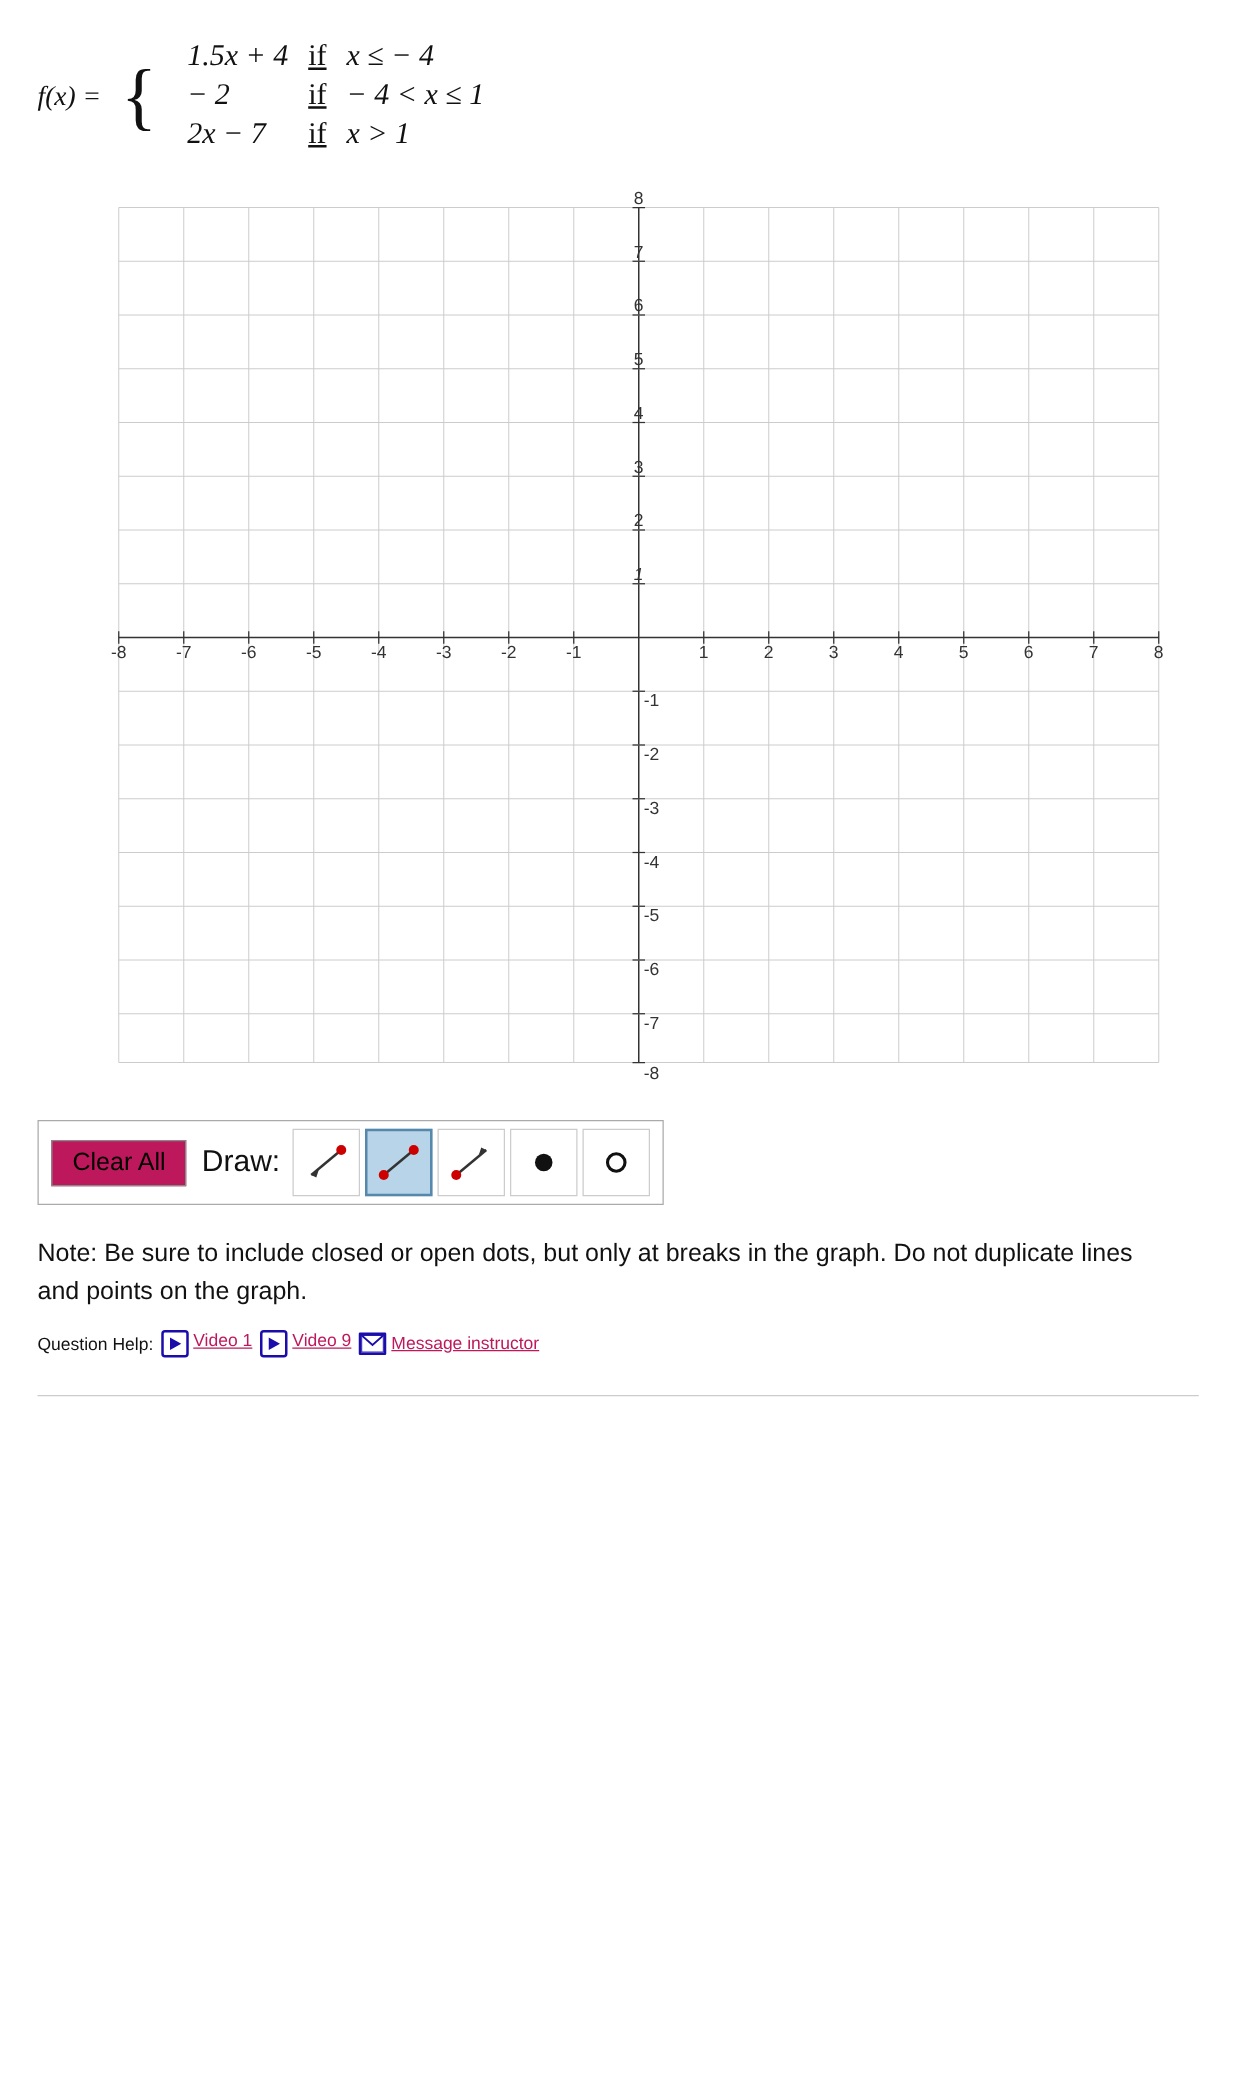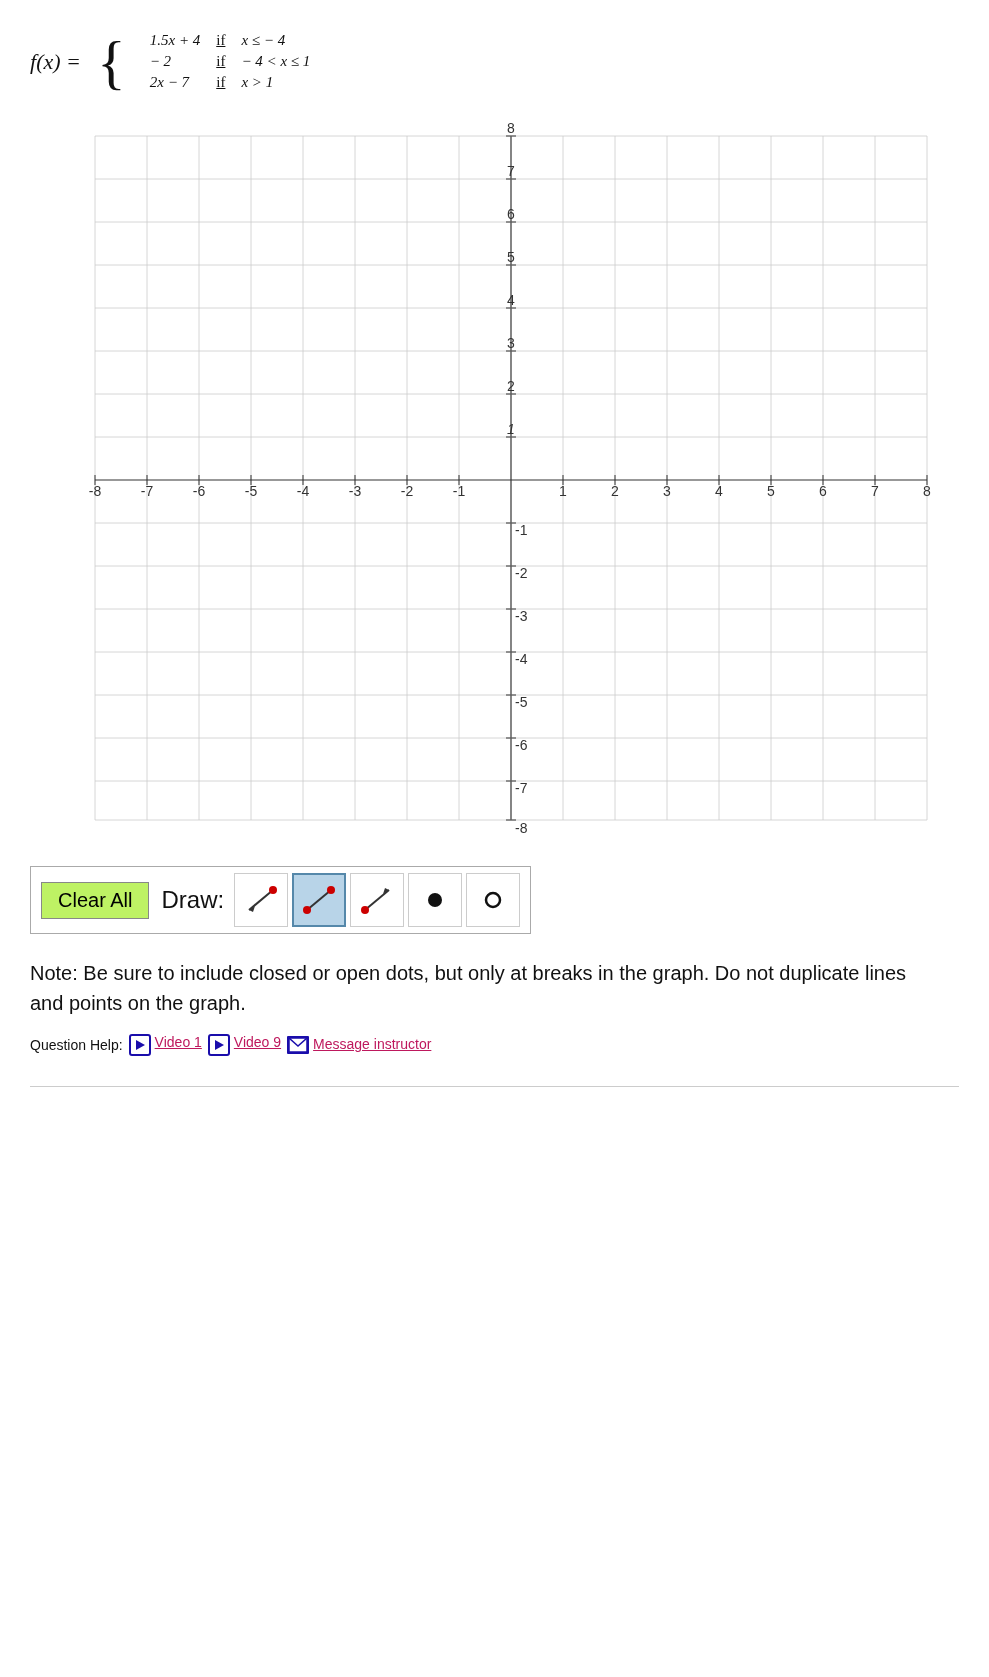--- a/index.html
+++ b/index.html
@@ -50,21 +50,21 @@
 
     .case-row {
       display: table-row;
     }
 
     .case-expr, .case-if, .case-cond {
       display: table-cell;
       padding: 2px 8px;
       font-style: italic;
       vertical-align: middle;
-      font-size: 15px;
+      font-size: 24px;
     }
 
     .case-if {
       font-style: normal;
       text-decoration: underline;
     }
 
     
     .graph-container {
       position: relative;
@@ -81,21 +81,21 @@
       display: flex;
       align-items: center;
       gap: 4px;
       margin-bottom: 24px;
       border: 1px solid #aaa;
       padding: 6px 10px;
       width: fit-content;
     }
 
     .clear-all-btn {
-      background: #bef264;
+      background: #be185d;
       border: 1px solid #888;
       padding: 6px 16px;
       font-size: 20px;
       cursor: pointer;
       font-family: Arial, sans-serif;
     }
 
     .draw-label {
       font-size: 24px;
       font-family: Arial, sans-serif;

